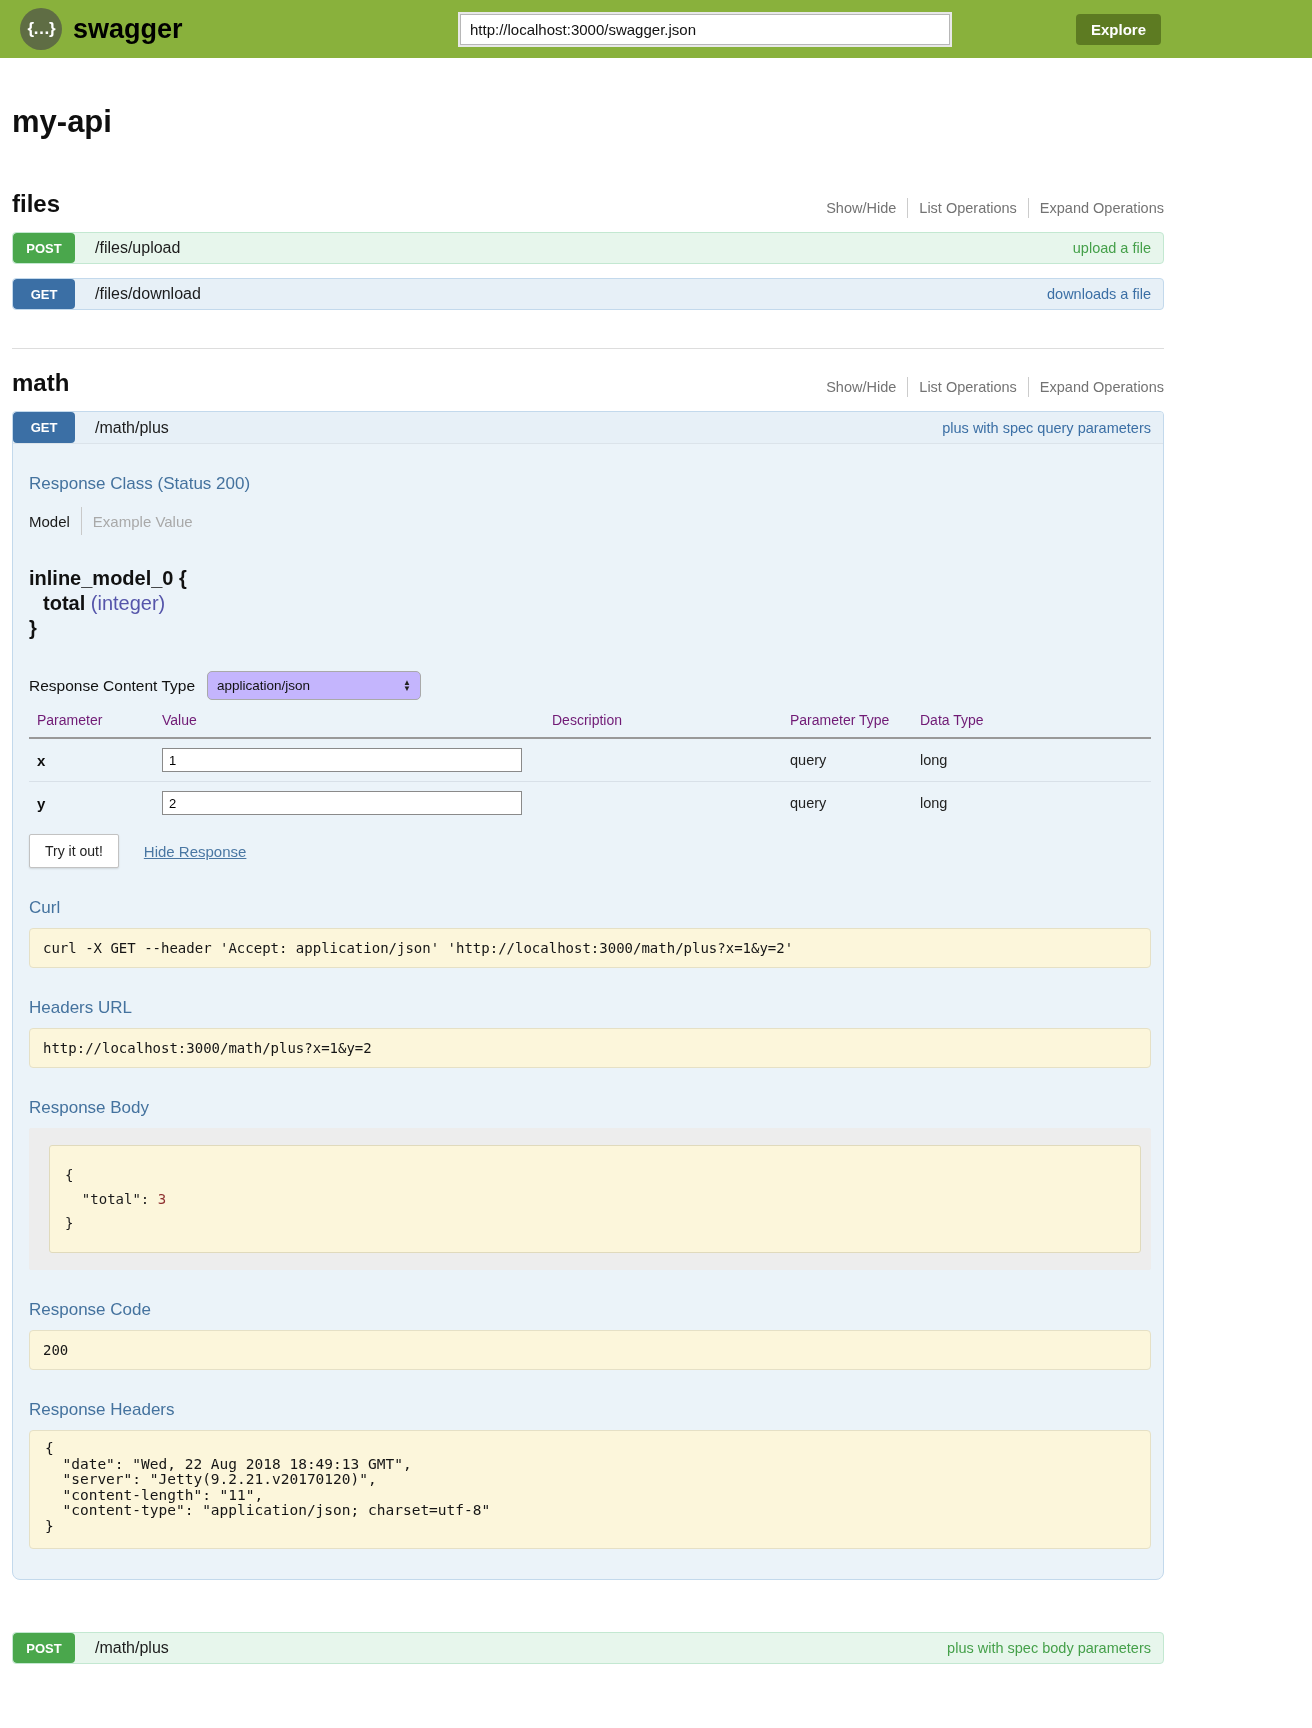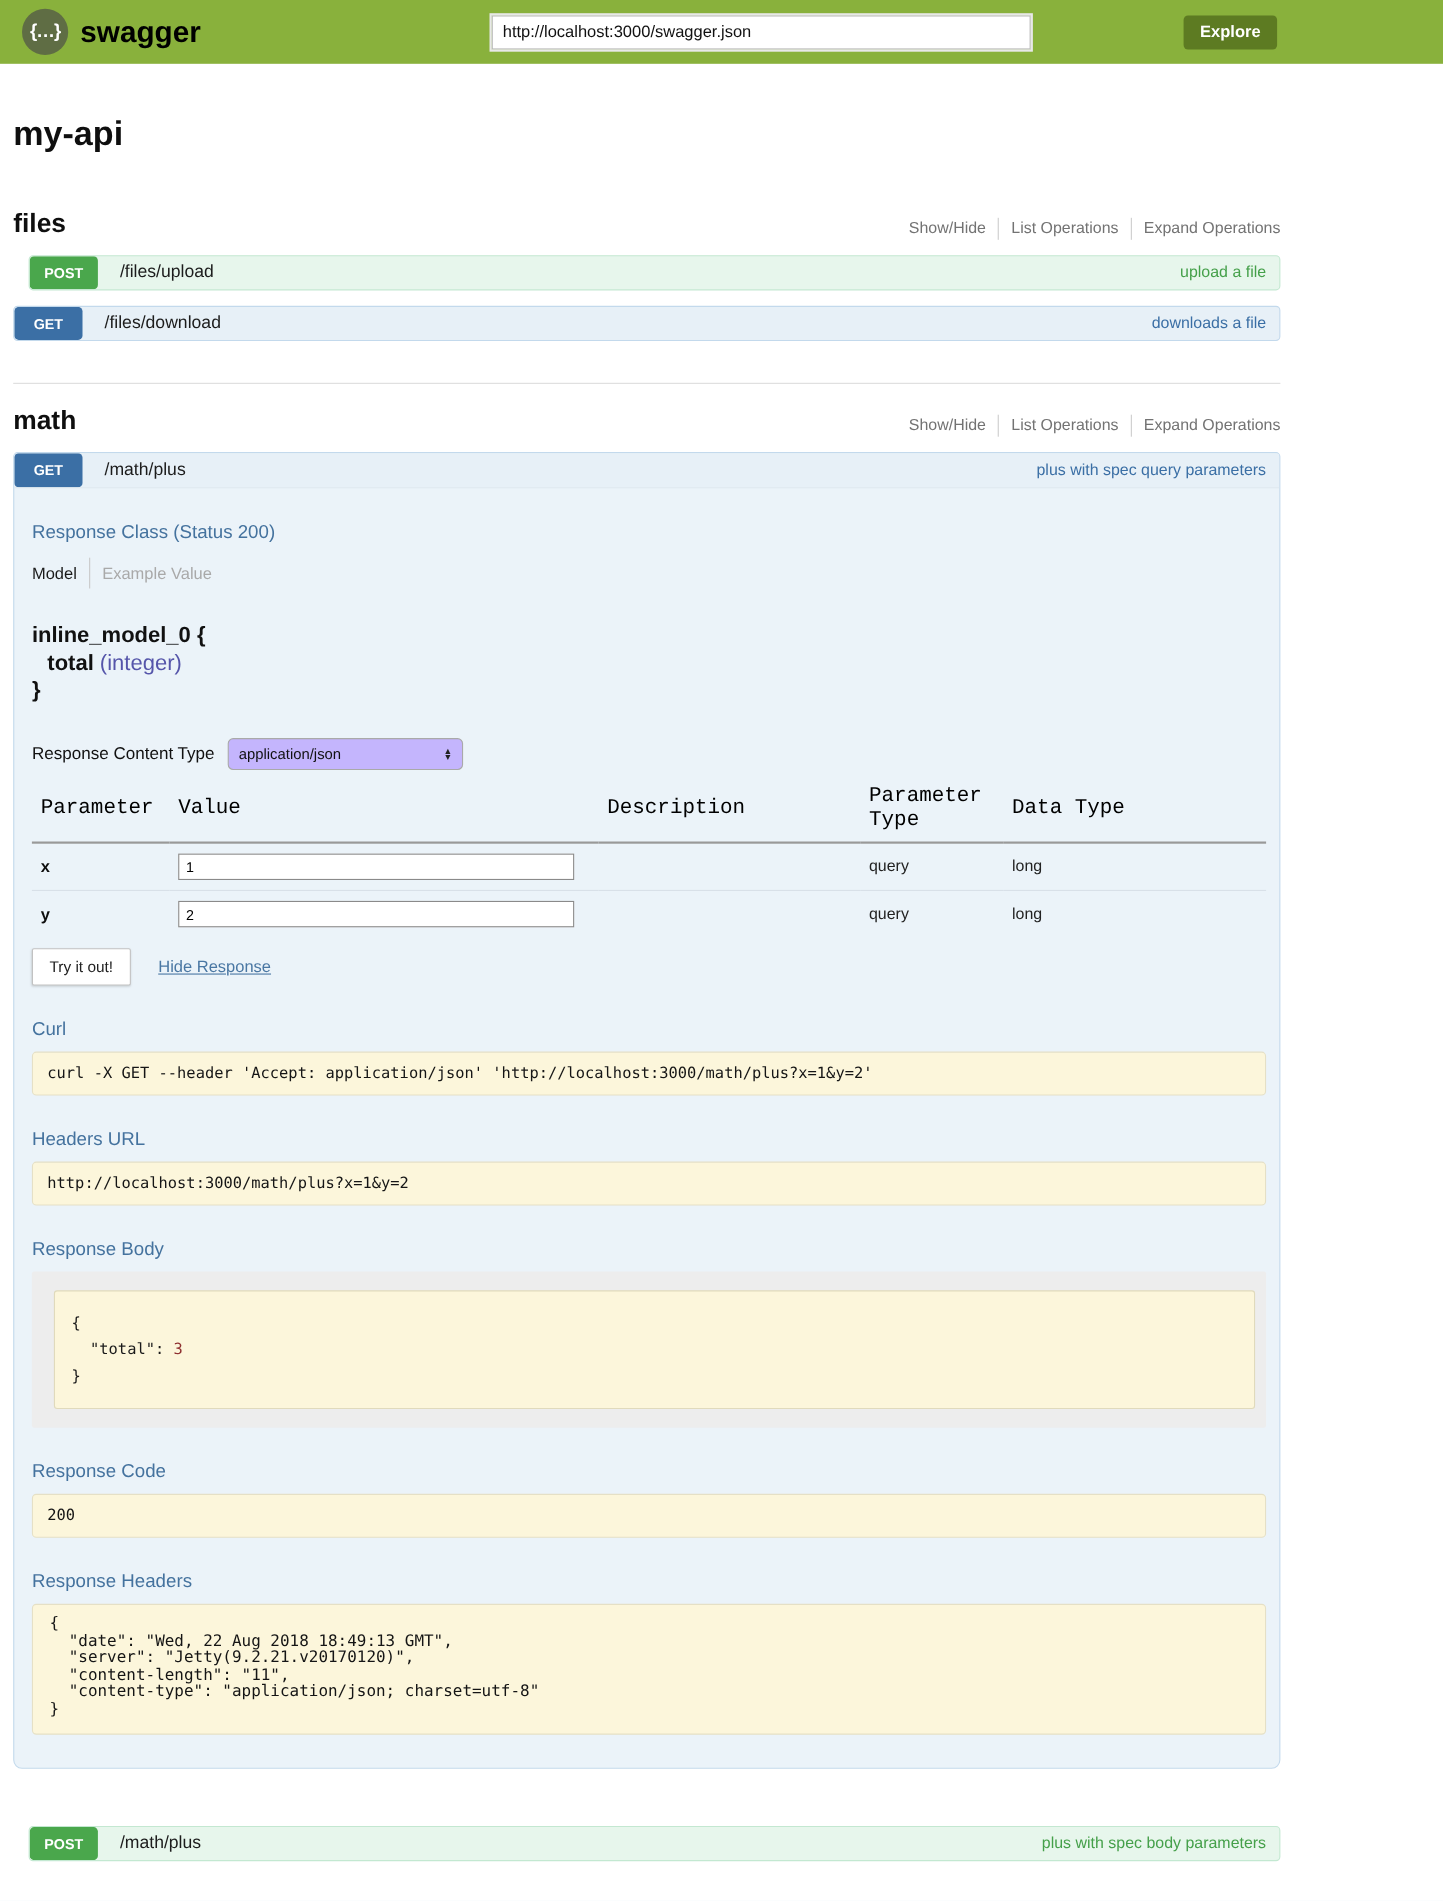--- a/index.html
+++ b/index.html
@@ -13,21 +13,21 @@
   
   .topbar { height:58px; background:#89b13c; position:relative; }
   .brand { position:absolute; left:20px; top:8px; display:flex; align-items:center; cursor:pointer; }
   .logo-circle {
     width:42px; height:42px; border-radius:50%;
     background:#5f6d44; color:#fff; display:flex; align-items:center; justify-content:center;
     font-size:17px; font-weight:bold; letter-spacing:-1px;
   }
   .brand-name { color:#000000; font-size:27px; font-weight:bold; margin-left:11px; }
   .url-input {
-    position:absolute; left:447px; top:14px; width:490px; height:31px;
+    position:absolute; left:460px; top:14px; width:490px; height:31px;
     border:1px solid #b7b7b7; outline:2px solid #e8e8e8; background:#fff;
     font-size:15px; padding:0 9px; font-family:"Liberation Sans", sans-serif; color:#111;
   }
   .explore-btn {
     position:absolute; right:151px; top:14px; height:31px; padding:0 15px;
     background:#5d7b22; border:none; border-radius:4px;
     color:#fff; font-size:15px; font-weight:bold; cursor:pointer;
     font-family:"Liberation Sans", sans-serif;
   }
   
@@ -39,21 +39,21 @@
   .sec-controls { display:flex; align-items:center; color:#737373; font-size:14.5px; }
   .sec-controls .ctl { padding:2px 11px; cursor:pointer; }
   .sec-controls .ctl + .ctl { border-left:1px solid #ccc; }
   .sec-controls .ctl:last-child { padding-right:0; }
   .sec-divider { border:none; border-top:1px solid #ddd; margin:38px 0 0; }
   
   .op-row {
     margin-top:14px; height:32px; display:flex; align-items:center;
     border-radius:4px; border:1px solid; overflow:hidden; cursor:pointer;
   }
-  .op-row.post { background:#e7f6ec; border-color:#c3e8d1;margin-left:14px; }
+  .op-row.post { background:#e7f6ec; border-color:#c3e8d1; }
   .op-row.get  { background:#e7f0f7; border-color:#c3d9ec; }
   .badge {
     width:62px; align-self:stretch; display:flex; align-items:center; justify-content:center;
     color:#fff; font-weight:bold; font-size:13px; border-radius:4px; flex:none;
   }
   .badge.post { background:#4aa74c; }
   .badge.get  { background:#3b6fa5; }
   .op-path { margin-left:20px; font-size:16px; color:#1c1c1c; text-decoration:none; }
   .op-summary { margin-left:auto; margin-right:12px; font-size:14.5px; }
   .op-row.post .op-summary { color:#45a04a; }
@@ -79,22 +79,22 @@
   .rct-label { font-size:15.5px; color:#111; }
   .fake-select {
     margin-left:12px; width:214px; height:29px; background:#c4b5fd;
     border:1px solid #a9a9a9; border-radius:5px; display:flex; align-items:center;
     padding:0 9px; font-size:13.5px; color:#111; cursor:pointer;
   }
   .select-arrows { margin-left:auto; display:flex; flex-direction:column; align-items:center; font-size:8px; line-height:6px; color:#222; }
   
   .params-table { margin-top:6px; width:100%; border-collapse:collapse; }
   .params-table th {
-    font-weight:normal; color:#000000; font-size:19px; text-align:left;
-    padding:6px 8px 9px; border-bottom:2px solid #999;font-family:Liberation Mono, monospace;
+    font-weight:normal; color:#701a75; font-size:14px; text-align:left;
+    padding:6px 8px 9px; border-bottom:2px solid #999;
   }
   .params-table td { padding:9px 8px; font-size:14.5px; color:#222; vertical-align:middle; }
   .params-table tr.param-row + tr.param-row td { border-top:1px solid #d8e0e8; }
   td.pname { font-weight:bold; font-size:15px; color:#0d0d0d; }
   col.c-name { width:125px; } col.c-value { width:390px; } col.c-desc { width:238px; }
   col.c-ptype { width:130px; } col.c-dtype { width:auto; }
   .param-input {
     width:360px; height:24px; border:1px solid #8a8a8a; background:#fff;
     font-size:13px; padding:1px 6px; font-family:"Liberation Sans", sans-serif;
   }

